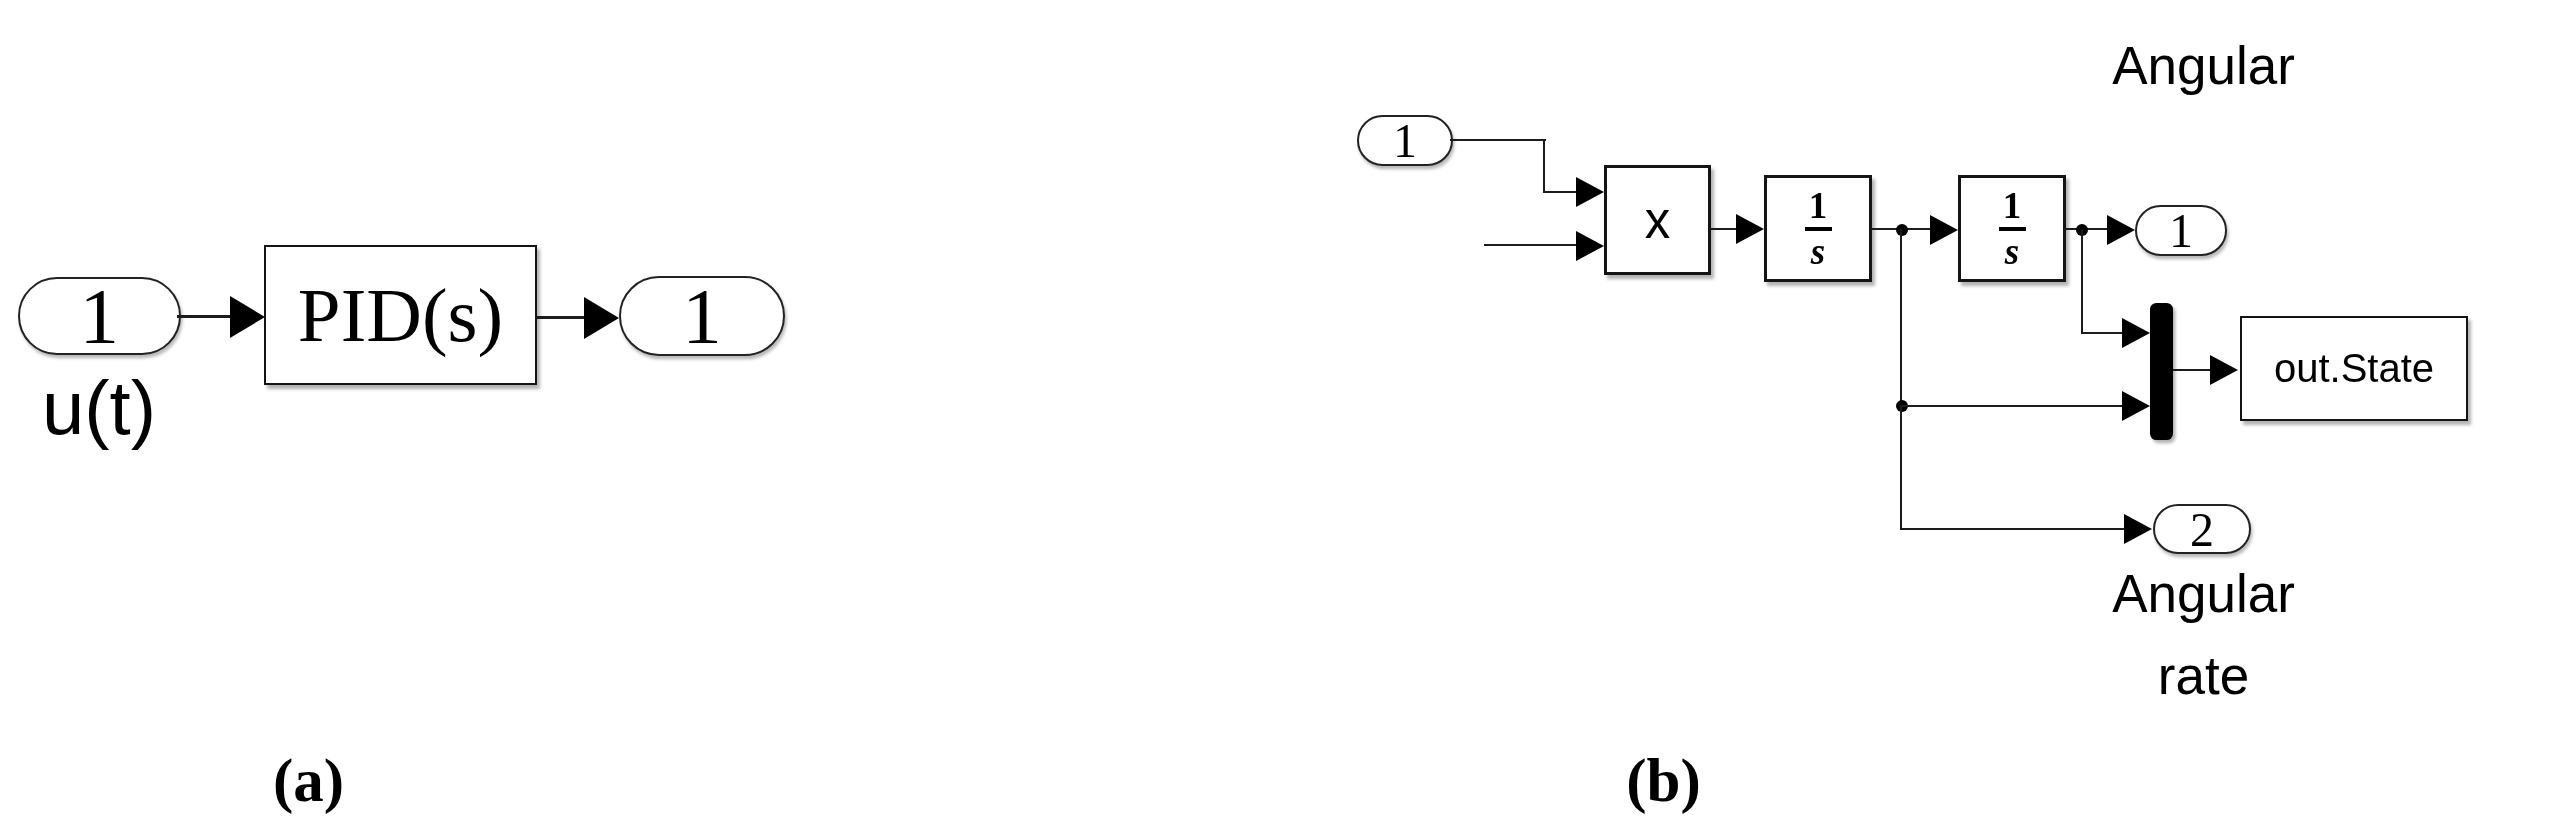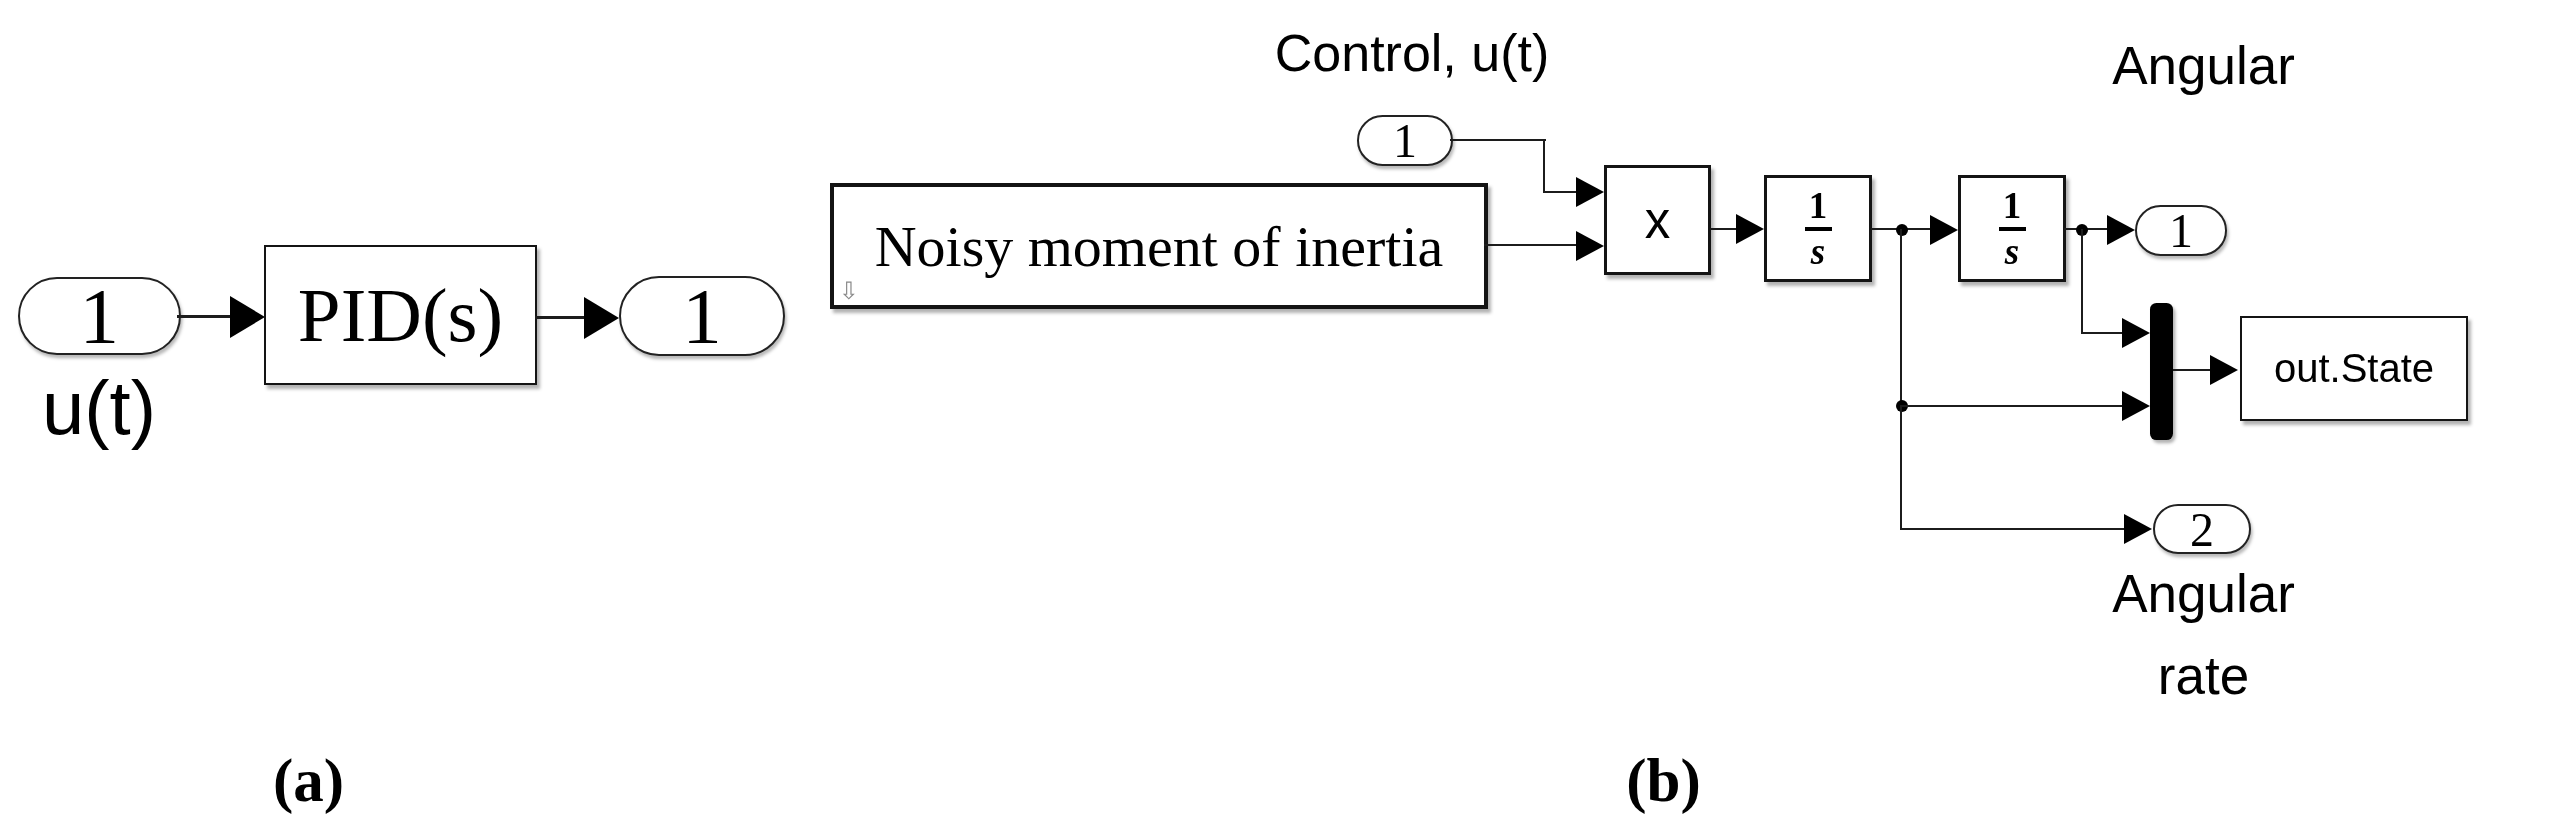--- a/index.html
+++ b/index.html
@@ -50,35 +50,30 @@
 
   <div class="wire" style="left:535px;top:316px;width:53px;height:3.2px;"></div>
   <div class="ar-a" style="left:584px;top:297px;"></div>
 
   <div class="stadium" style="left:619px;top:276px;width:162px;height:76px;font-size:79px;">
     <span>1</span>
   </div>
 
   <div class="lbl caption" style="left:244px;top:746px;width:129px;">(a)</div>
 
-  <div class="lbl" style="left:1263px;top:22.5px;width:298px;font-size:52px;">Control, u(t)</div>
 
   <div class="stadium" style="left:1357px;top:115px;width:92px;height:47px;font-size:48px;border-width:2.4px;">
     <span>1</span>
   </div>
 
   <div class="wire" style="left:1450px;top:139px;width:96px;height:2.4px;"></div>
   <div class="wire" style="left:1543px;top:139px;width:2.4px;height:54px;"></div>
   <div class="wire" style="left:1543px;top:191px;width:39px;height:2.4px;"></div>
   <div class="ar" style="left:1576px;top:177px;"></div>
 
-  <div class="block serif" style="left:830px;top:183px;width:650px;height:118px;border-width:4px;font-size:58px;">
-    <span>Noisy moment of inertia</span>
-    <span class="annot">⇩</span>
-  </div>
 
   <div class="wire" style="left:1484px;top:244px;width:94px;height:2.4px;"></div>
   <div class="ar" style="left:1576px;top:231px;"></div>
 
   <div class="block" style="left:1604px;top:165px;width:101px;height:104px;font-size:51px;">
     <span>x</span>
   </div>
 
   <div class="wire" style="left:1710px;top:228px;width:27px;height:2.4px;"></div>
   <div class="ar" style="left:1736px;top:214px;"></div>

